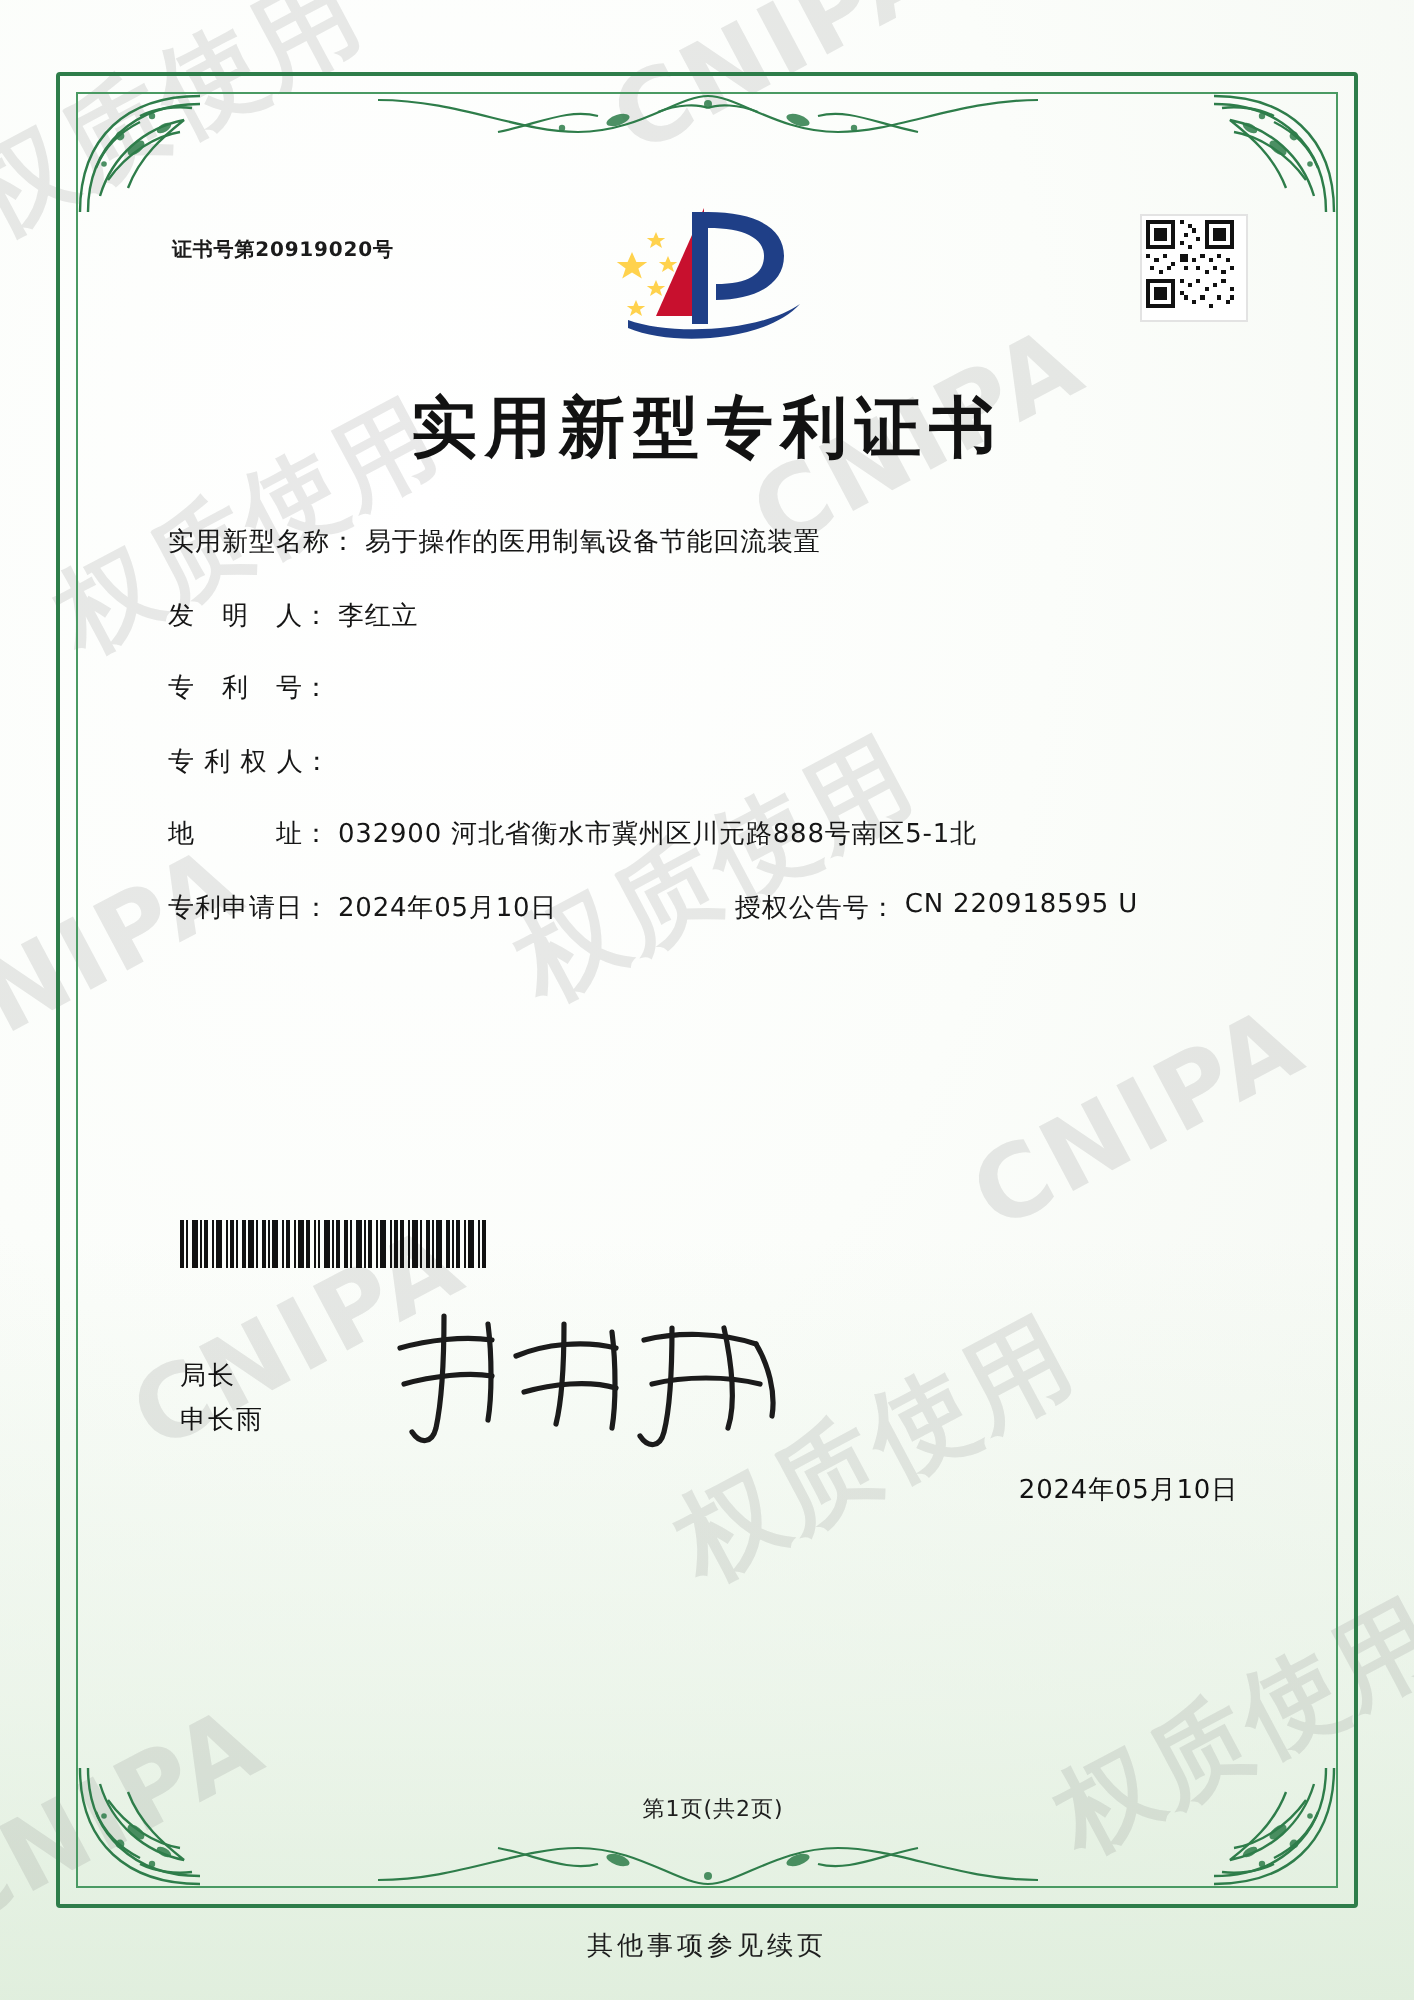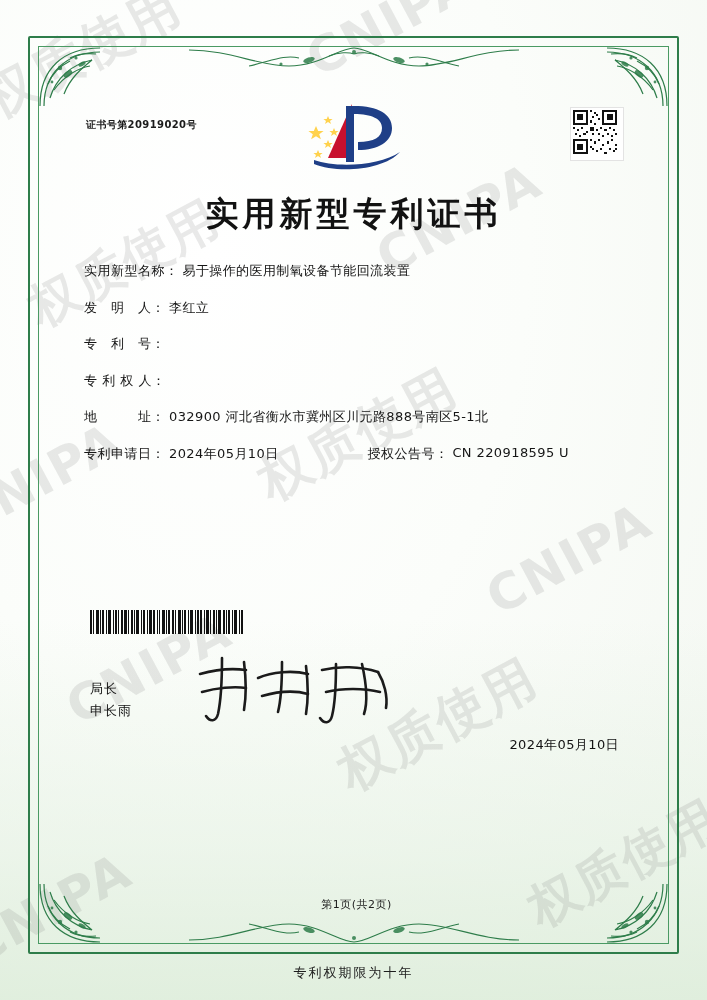--- a/index.html
+++ b/index.html
@@ -621,14 +621,14 @@
         <path d="M174 16 C178 34 180 54 176 66"></path>
         <path d="M190 24 C196 34 200 48 198 60"></path>
       </g>
     </svg>
 
     <div class="date-right">2024年05月10日</div>
 
     <div class="page-no">第1页(共2页)</div>
   </div>
 
-  <div class="footer-note">专利权期限为十年</div>
+  <div class="footer-note">其他事项参见续页</div>
 </div>
 
 </body></html>

